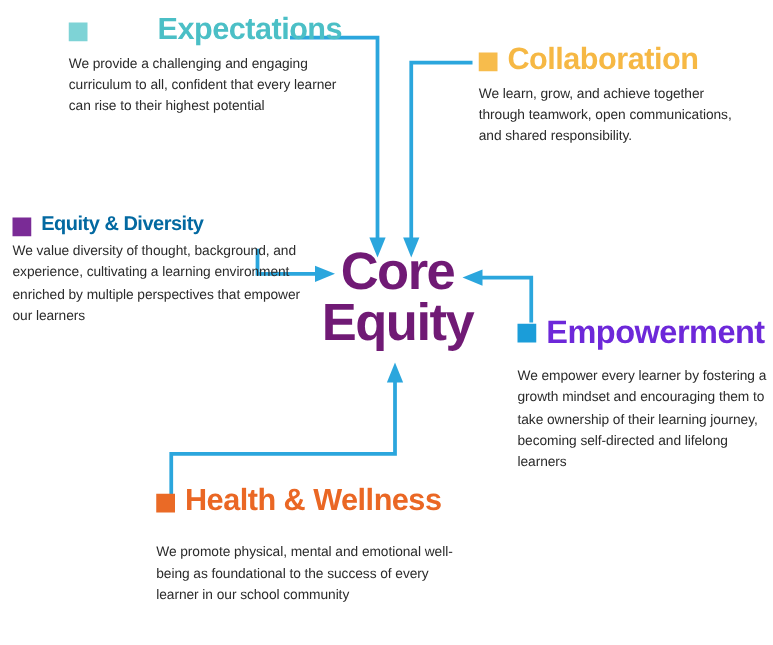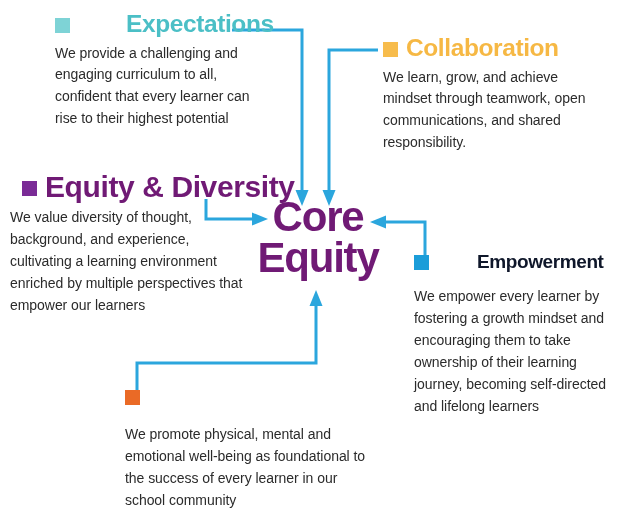--- a/index.html
+++ b/index.html
@@ -38,21 +38,21 @@
     white-space: nowrap;
     display: flex;
     align-items: center;
     letter-spacing: -0.4px;
   }
   .sq {
     display: inline-block;
     flex: none;
   }
   .body-text {
-    font-size: 14px;
+    font-size: 11px;
     line-height: 1.57;
     color: #2b2b2b;
     letter-spacing: -0.05px;
   }
   .body-text p {
     margin: 0;
   }
 
   
   #expectations { left: 55px; top: 12px; width: 230px; }
@@ -61,27 +61,27 @@
   #expectations .body-text { margin-top: 6px; width: 215px; }
 
   
   #collaboration { left: 383px; top: 36px; width: 230px; }
   #collaboration .heading { font-size: 24.5px; color: #f6b844; align-items: center; }
   #collaboration .sq { width: 15px; height: 15px; background: #f7bc4c; margin-right: 8px; position: relative; top: 1px;}
   #collaboration .body-text { margin-top: 6px; width: 215px; }
 
   
   #equity { left: 10px; top: 172px; width: 240px; }
-  #equity .heading { font-size: 30px; color: #701a75; margin-left: 12px; }
+  #equity .heading { font-size: 16px; color: #0369a1; }
   #equity .sq { width: 15px; height: 15px; background: #7a2b96; margin-right: 8px; position: relative; top: 1px;}
   #equity .body-text { margin-top: 5px; width: 235px; }
 
   
   #empowerment { left: 414px; top: 252px; width: 205px; }
-  #empowerment .heading { font-size: 19px; color: #0f172a; gap: 40px; }
+  #empowerment .heading { font-size: 26px; color: #6d28d9; }
   #empowerment .sq { width: 15px; height: 15px; background: #1b9dd9; margin-right: 8px; position: relative; top: 1px;}
   #empowerment .body-text { margin-top: 15px; width: 200px; }
 
   
   #health { left: 125px; top: 389px; width: 250px; }
   #health .heading { font-size: 24.5px; color: #ea6724; }
   #health .sq { width: 15px; height: 15px; background: #ea6a26; margin-right: 8px; position: relative; top: 1px;}
   #health .body-text { margin-top: 20px; width: 245px; }
 
   
@@ -136,21 +136,21 @@
       <p>We provide a challenging and engaging curriculum to all, confident that every learner can rise to their highest potential</p>
     </div>
   </div>
 
   <div class="block" id="collaboration">
     <div class="heading">
       <span class="sq"></span>
       <span>Collaboration</span>
     </div>
     <div class="body-text">
-      <p>We learn, grow, and achieve mindset through teamwork, open communications, and shared responsibility.</p>
+      <p>We learn, grow, and achieve together through teamwork, open communications, and shared responsibility.</p>
     </div>
   </div>
 
   <div class="block" id="equity">
     <div class="heading">
       <span class="sq"></span>
       <span>Equity &amp; Diversity</span>
     </div>
     <div class="body-text">
       <p>We value diversity of thought, background, and experience, cultivating a learning environment enriched by multiple perspectives that empower our learners</p>
@@ -163,19 +163,20 @@
       <span>Empowerment</span>
     </div>
     <div class="body-text">
       <p>We empower every learner by fostering a growth mindset and encouraging them to take ownership of  their learning journey, becoming self-directed and lifelong learners</p>
     </div>
   </div>
 
   <div class="block" id="health">
     <div class="heading">
       <span class="sq"></span>
+      <span>Health &amp; Wellness</span>
     </div>
     <div class="body-text">
       <p>We promote physical, mental and emotional well-being as foundational to the success of every learner in our school community</p>
     </div>
   </div>
 
 </div>
 
 </body></html>

